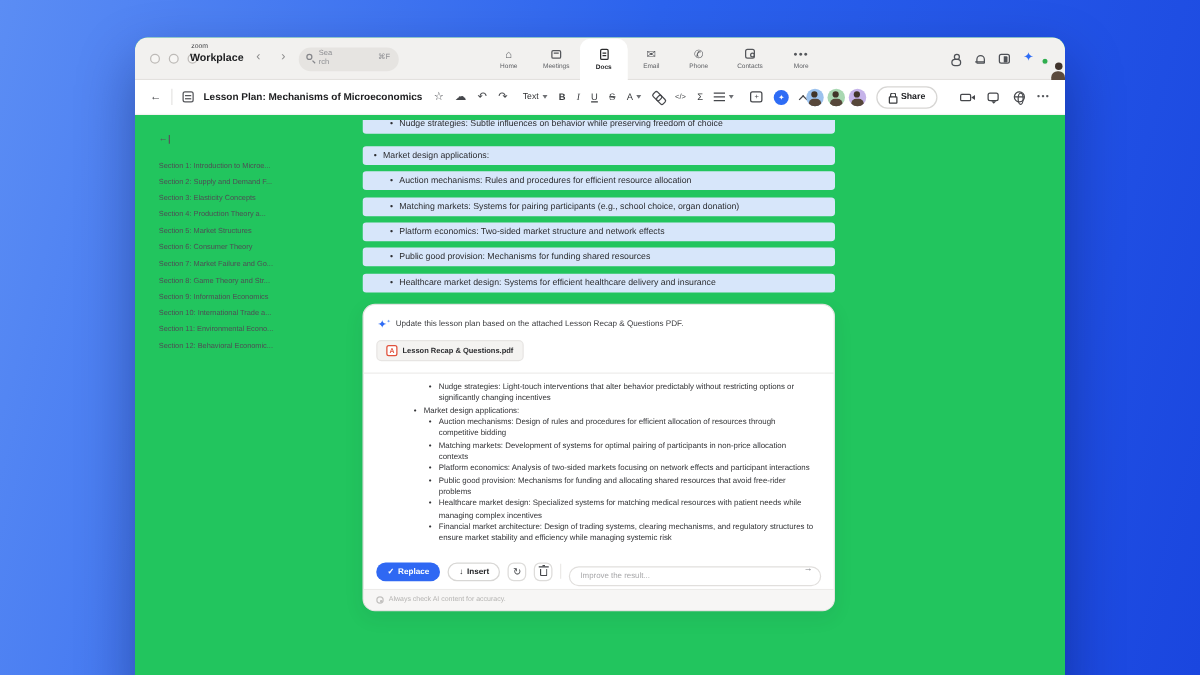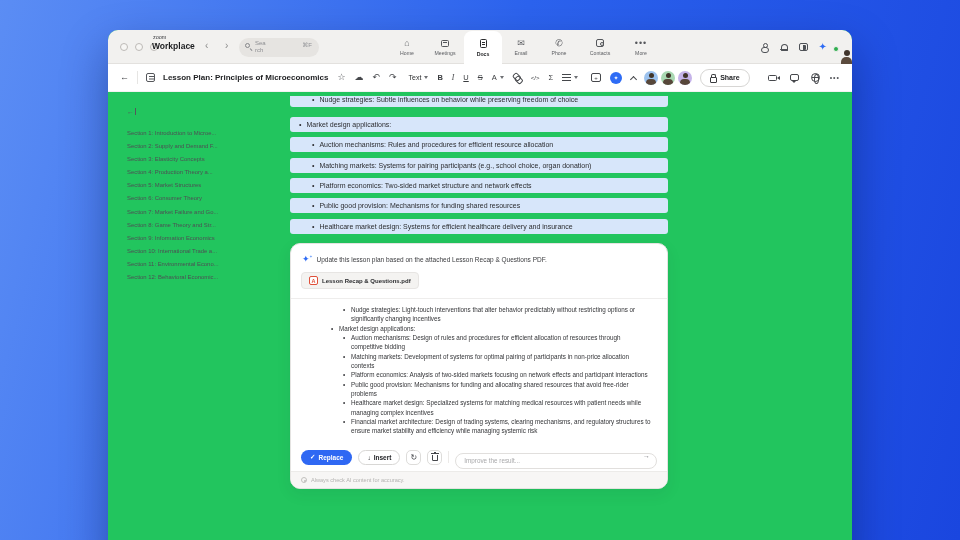--- a/index.html
+++ b/index.html
@@ -215,21 +215,21 @@
         <span class="avatar"></span>
         <span class="status-dot"></span>
       </span>
     </div>
   </div>
 
   <div class="docbar">
     <span class="ic">←</span>
     <span class="vsep"></span>
     <span class="grid-ic"></span>
-    <span class="doctitle">Lesson Plan: Principles of Microeconomics</span>
+    <span class="doctitle">Lesson Plan: Mechanisms of Microeconomics</span>
     <span class="ic tb">☆</span>
     <span class="ic tb">☁</span>
     <span class="ic tb">↶</span>
     <span class="ic tb">↷</span>
     <span class="textstyle">
       <span>Text</span>
       <span class="caret-d"></span>
     </span>
     <span class="fmt b tb">B</span>
     <span class="fmt i tb">I</span>

